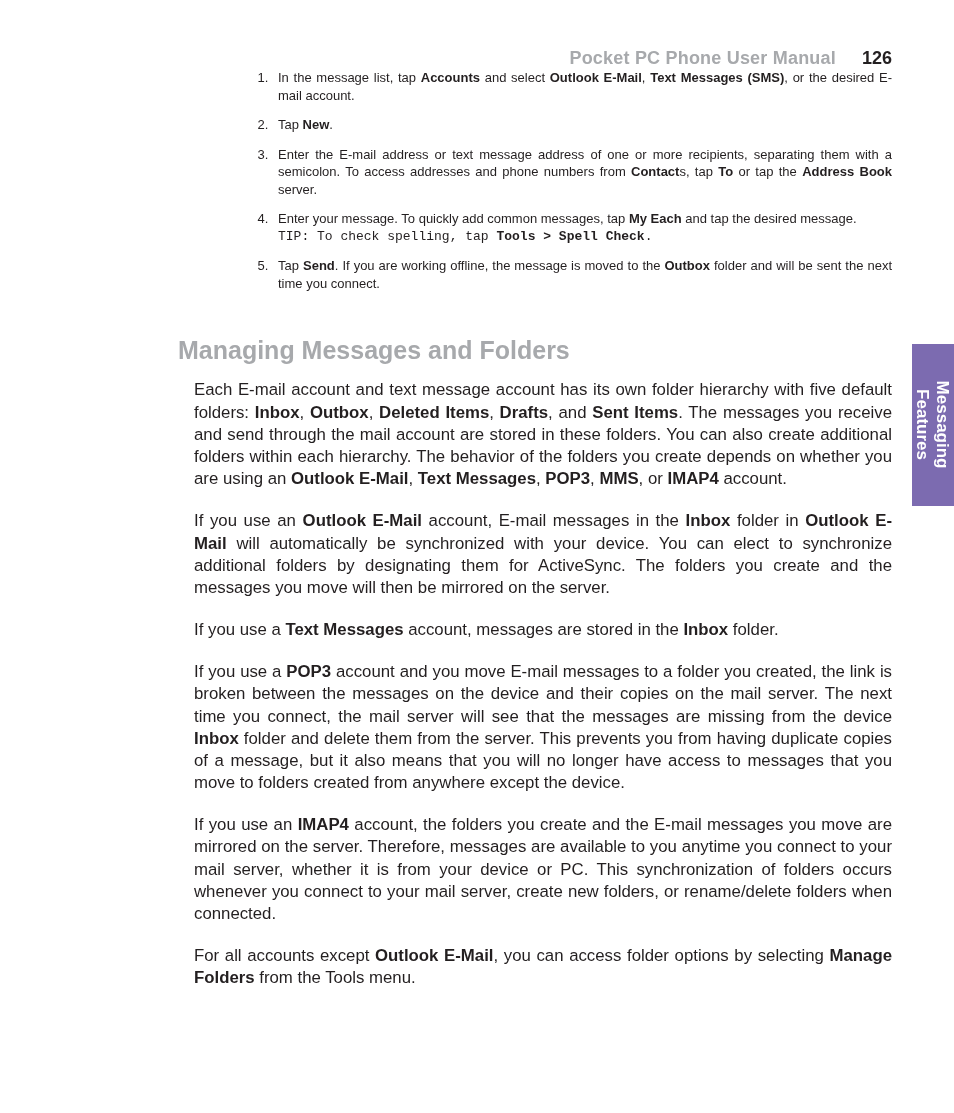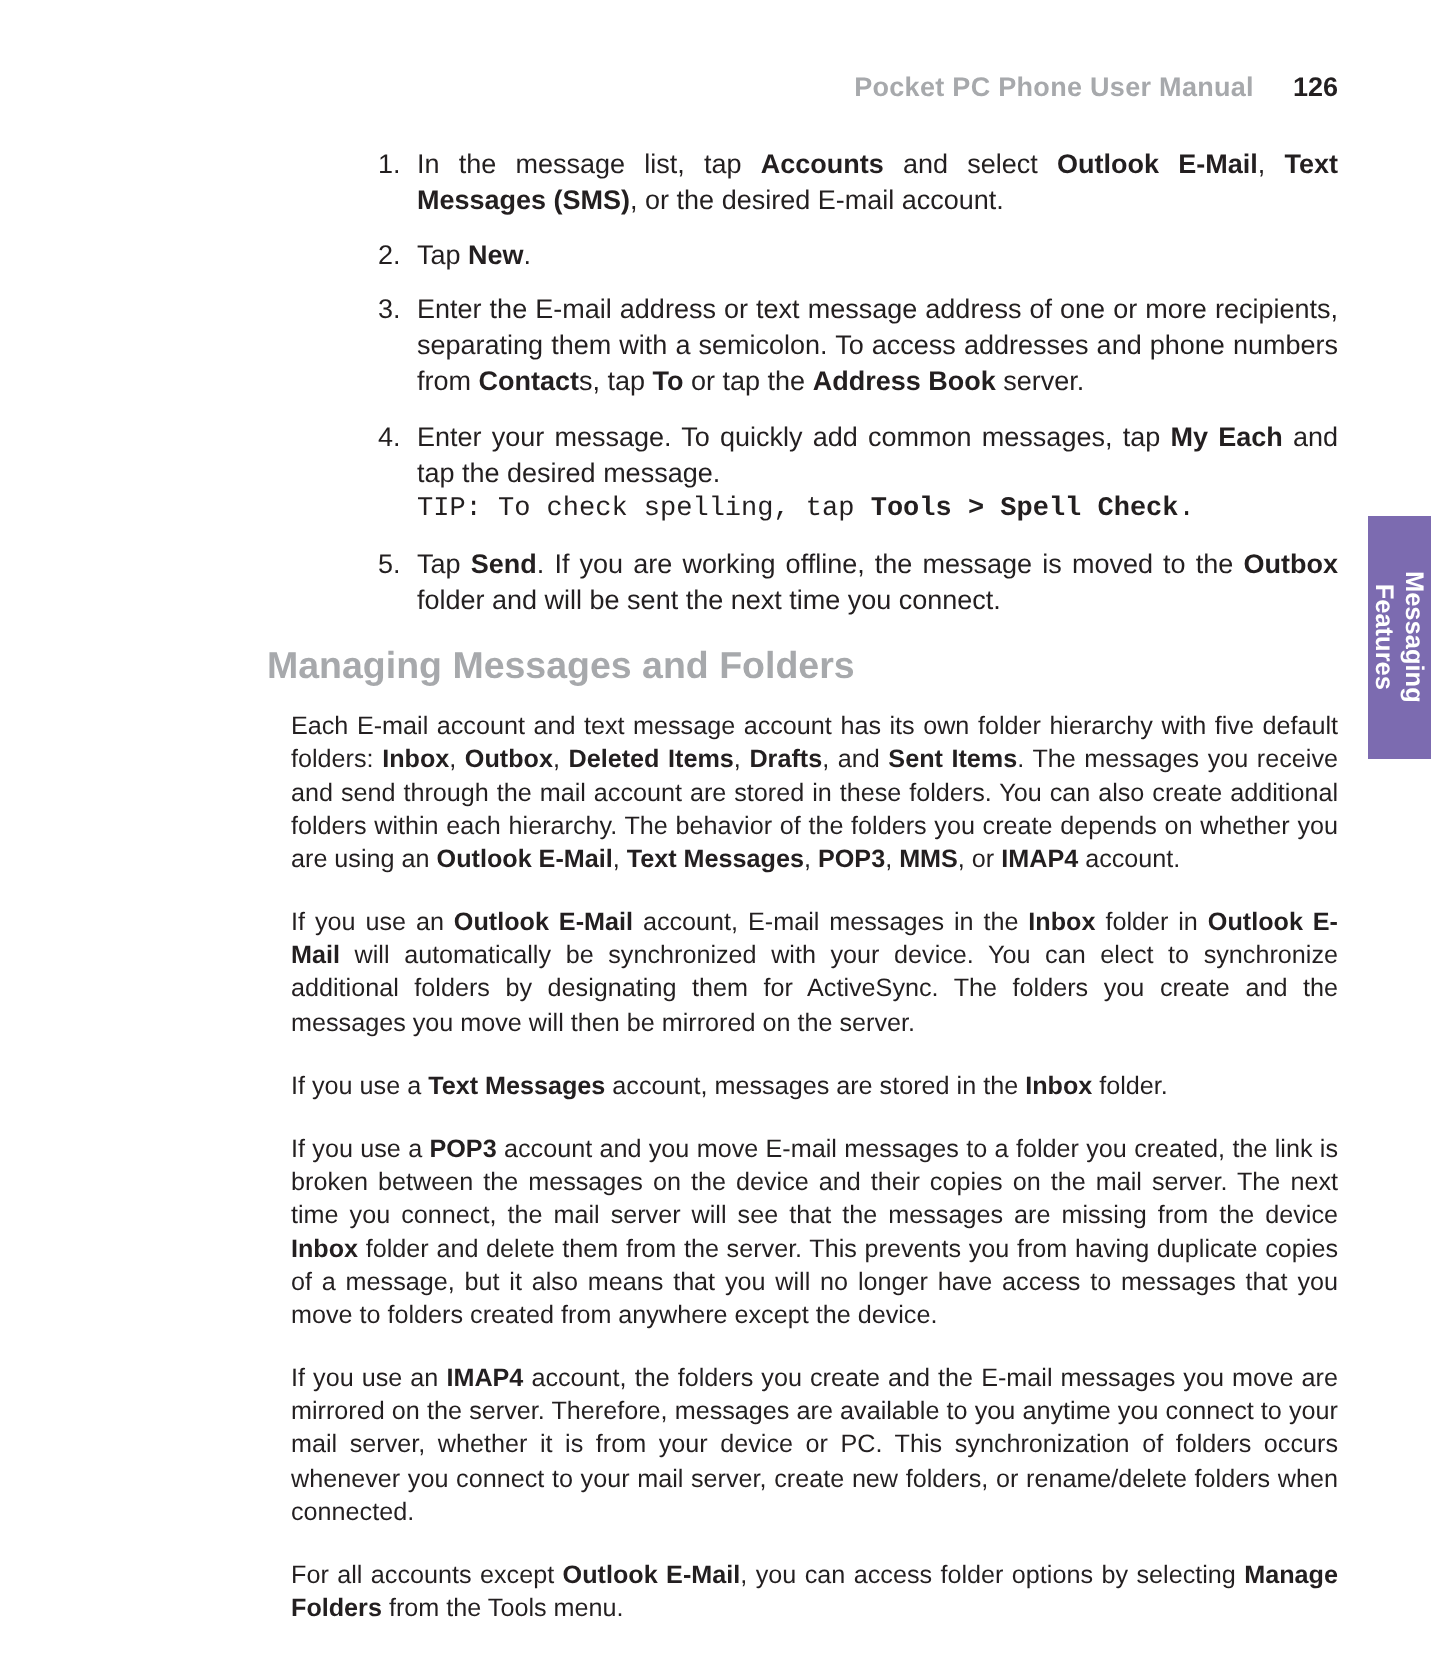--- a/index.html
+++ b/index.html
@@ -15,53 +15,52 @@
   }
   .page {
     padding: 48px 62px 40px 178px;
     box-sizing: border-box;
   }
   .header {
     display: flex;
     justify-content: flex-end;
     align-items: baseline;
     gap: 26px;
-    margin-bottom: 28px;
     text-align: right;
   }
   .header-title {
     font-size: 18px;
     font-weight: bold;
     color: #a7a9ac;
     letter-spacing: 0.2px;
   }
   .header-page {
     font-size: 18px;
     font-weight: bold;
     color: #231f20;
   }
   ol.steps {
     margin: 0 0 18px 0;
     padding-left: 94px;
-    font-size: 18px;
+    font-size: 13px;
     line-height: 1.35;
   }
   ol.steps > li {
     margin-bottom: 12px;
     padding-left: 6px;
     text-align: justify;
   }
   ol.steps .tip {
     font-family: Liberation Mono, monospace;
   }
   h2.section {
     font-size: 25px;
     font-weight: bold;
     color: #a7a9ac;
-    margin: 18px 0 14px 0;
+    margin: 44px 0 14px 0;
   }
   p.body {
     font-size: 16.8px;
     line-height: 1.32;
     margin: 0 0 20px 16px;
     text-align: justify;
   }
   b { font-weight: bold; }
   .side-tab {
     position: absolute;

